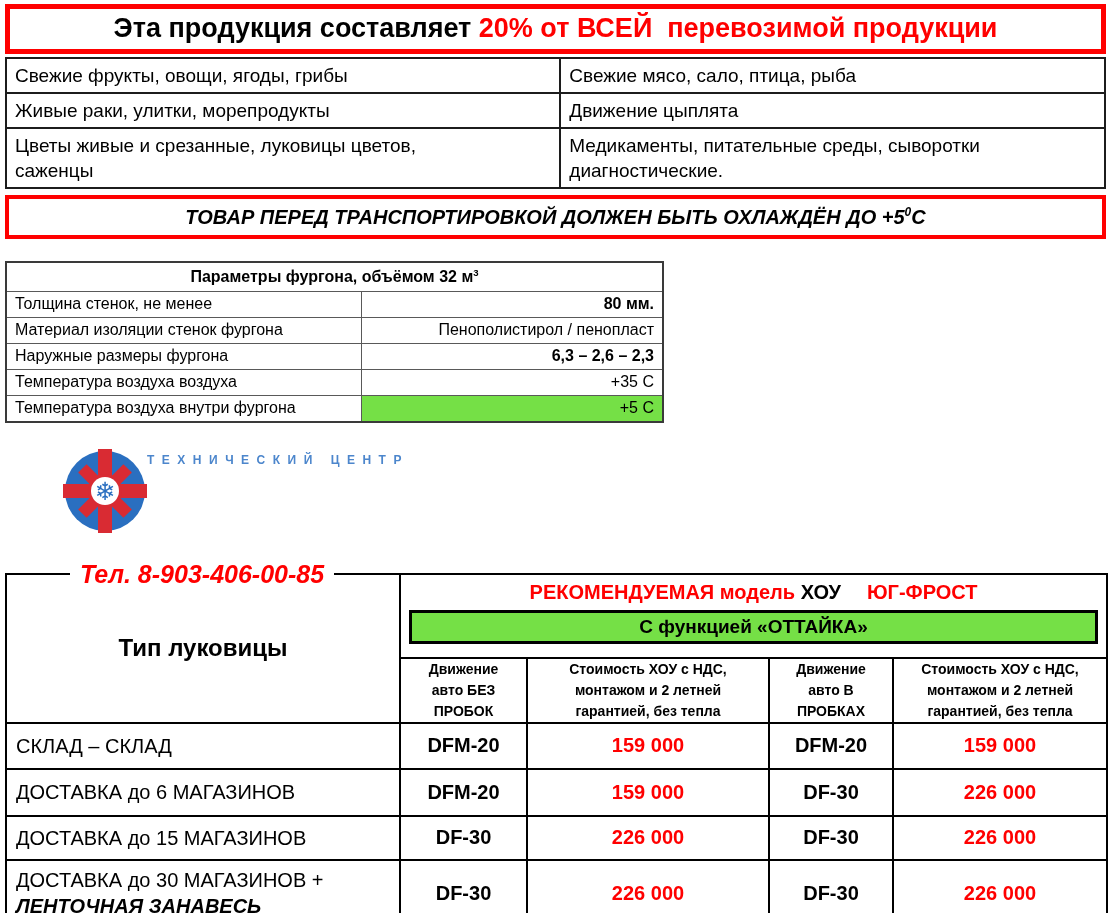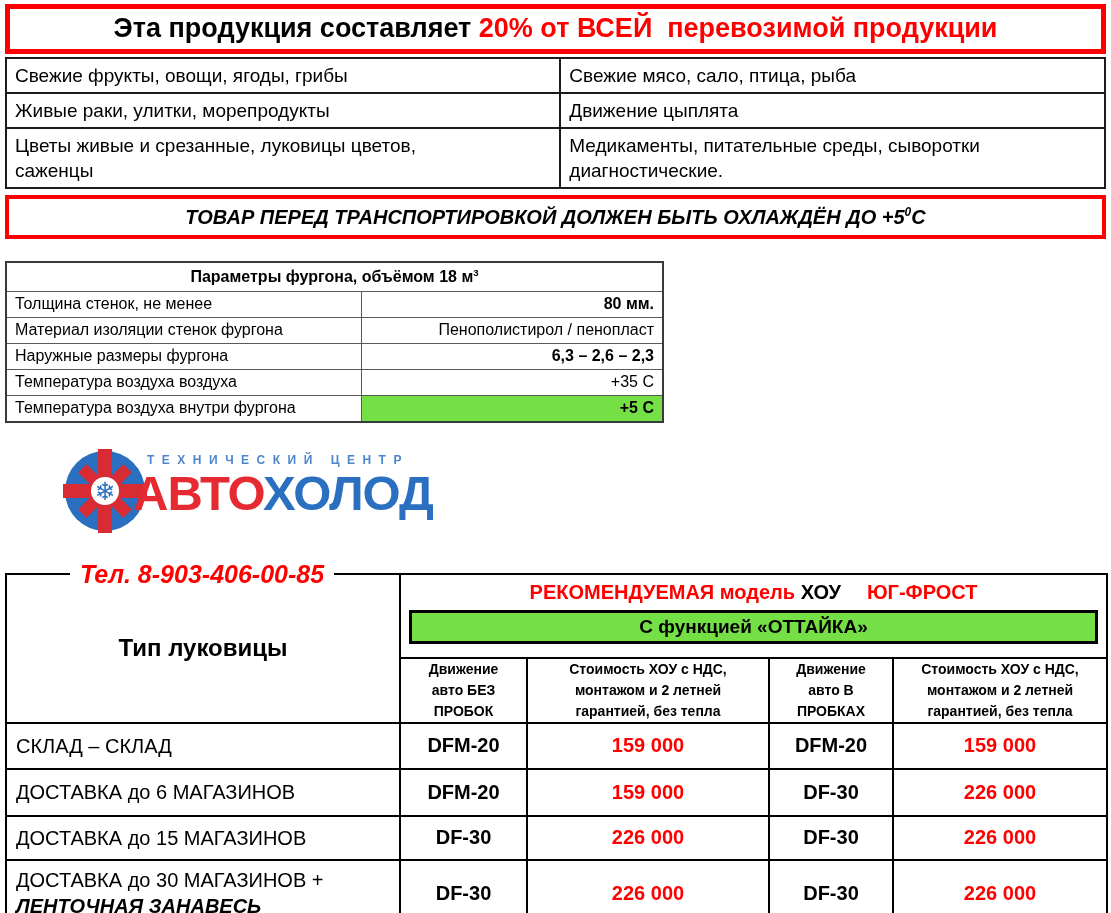--- a/index.html
+++ b/index.html
@@ -21,21 +21,21 @@
   .chill{border:4px solid #FF0000;margin-top:6px;text-align:center;font-weight:bold;font-style:italic;font-size:20px;padding:6px 0;}
   .chill sup{font-size:12px;}
 
   
   .params-table{width:659px;margin-top:22px;border:2px solid #3a3a3a;}
   .params-table td{border:1px solid #595959;font-size:16px;padding:1px 8px;height:23px;}
   .params-table .ph{text-align:center;font-weight:bold;height:26px;}
   .params-table .lbl{width:338px;}
   .params-table .val{text-align:right;}
   .vbold{font-weight:bold;}
-  .green-cell{background:#75E046;font-weight:bold;}
+  .green-cell{background:#75E046;font-weight:normal;}
   sup{font-size:60%;}
 
   
   .logo-area{margin:24px 0 0 56px;width:420px;}
   .logo-row{display:flex;align-items:flex-start;}
   .logo-emblem{flex:0 0 auto;}
   .logo-text{margin:6px 0 0 -16px;}
   .logo-top{font-size:12px;font-weight:bold;letter-spacing:7.5px;color:#4C86CC;padding-left:14px;}
   .logo-brand{font-size:49px;font-weight:bold;letter-spacing:-1px;line-height:52px;}
   .brand-red{color:#E52A31;}
@@ -95,21 +95,21 @@
     </table>
 
   <div class="chill">
     <span>ТОВАР ПЕРЕД ТРАНСПОРТИРОВКОЙ ДОЛЖЕН БЫТЬ ОХЛАЖДЁН ДО +5</span><sup>0</sup><span>С</span>
   </div>
 
   <table class="params-table">
     <tbody>
         <tr>
       <td class="ph" colspan="2">
-        <span>Параметры фургона, объёмом 18 м</span><sup>3</sup>
+        <span>Параметры фургона, объёмом 32 м</span><sup>3</sup>
       </td>
     </tr>
     <tr>
       <td class="lbl">Толщина стенок, не менее</td>
       <td class="val vbold">80 мм.</td>
     </tr>
     <tr>
       <td class="lbl">Материал изоляции стенок фургона</td>
       <td class="val">Пенополистирол / пенопласт</td>
     </tr>
@@ -139,23 +139,20 @@
             <rect x="38" y="12" width="12" height="64"></rect>
             <rect x="12" y="38" width="64" height="12"></rect>
           </g>
         </g>
         <circle cx="44" cy="44" r="17" fill="#D92B33"></circle>
         <circle cx="44" cy="44" r="14" fill="#ffffff"></circle>
         <text x="44" y="53" font-size="25" text-anchor="middle" fill="#2A6FC0" font-family="DejaVu Sans, sans-serif">❄</text>
       </svg>
       <div class="logo-text">
         <div class="logo-top">ТЕХНИЧЕСКИЙ ЦЕНТР</div>
-        <div class="logo-brand">
-          <span class="brand-red">АВТО</span><span class="brand-blue">ХОЛОД</span>
-        </div>
       </div>
     </div>
   </div>
 
   <div class="pricing-wrap">
     <div class="phone-label">
       <span>Тел. 8-903-406-00-85</span>
     </div>
     <table class="pricing-table">
       <colgroup>

